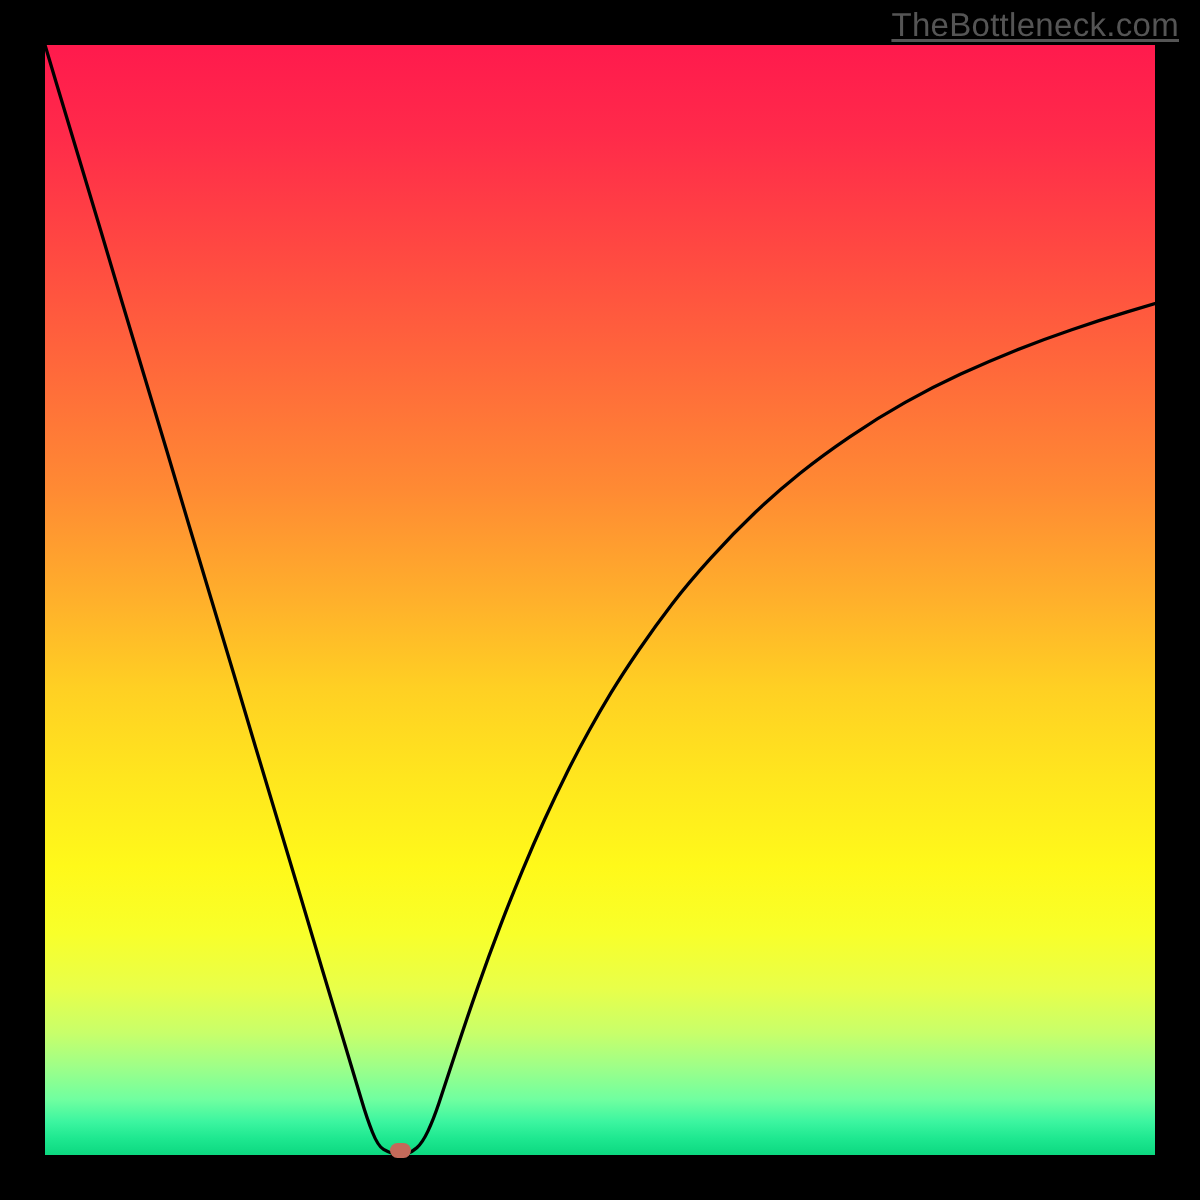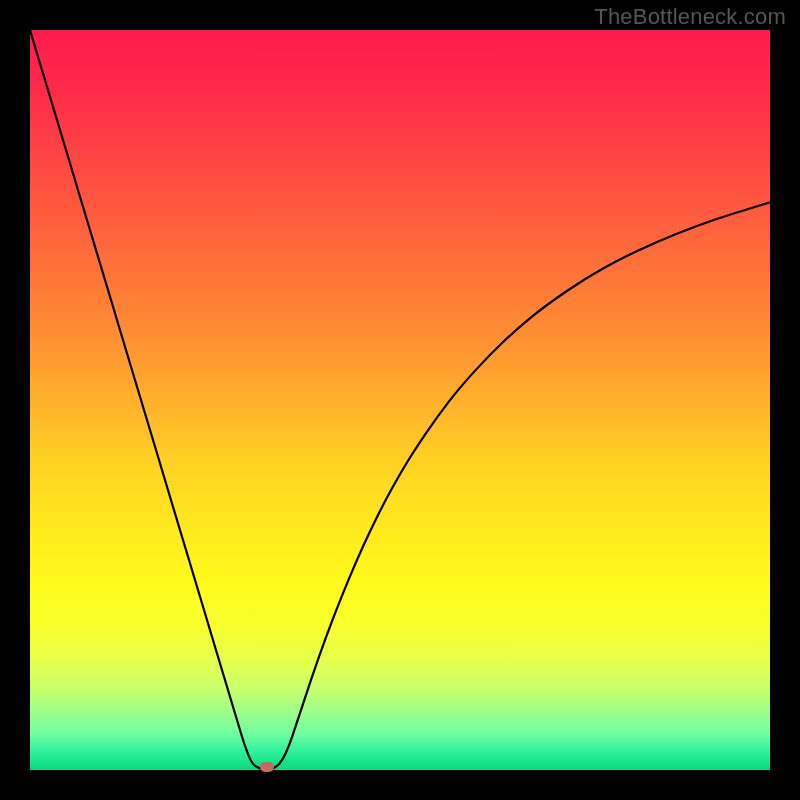--- a/index.html
+++ b/index.html
@@ -12,20 +12,21 @@
   }
   .watermark {
     position: absolute;
     top: 4px;
     right: 14px;
     color: #555;
     font-size: 22px;
     font-weight: 500;
     z-index: 3;
     letter-spacing: 0.2px;
+    text-decoration: underline;
   }
   .plot-area {
     position: absolute;
     left: 30px;
     top: 30px;
     width: 740px;
     height: 740px;
     background: linear-gradient(to bottom,
       #ff1a4d 0%,
       #ff2a4a 8%,

